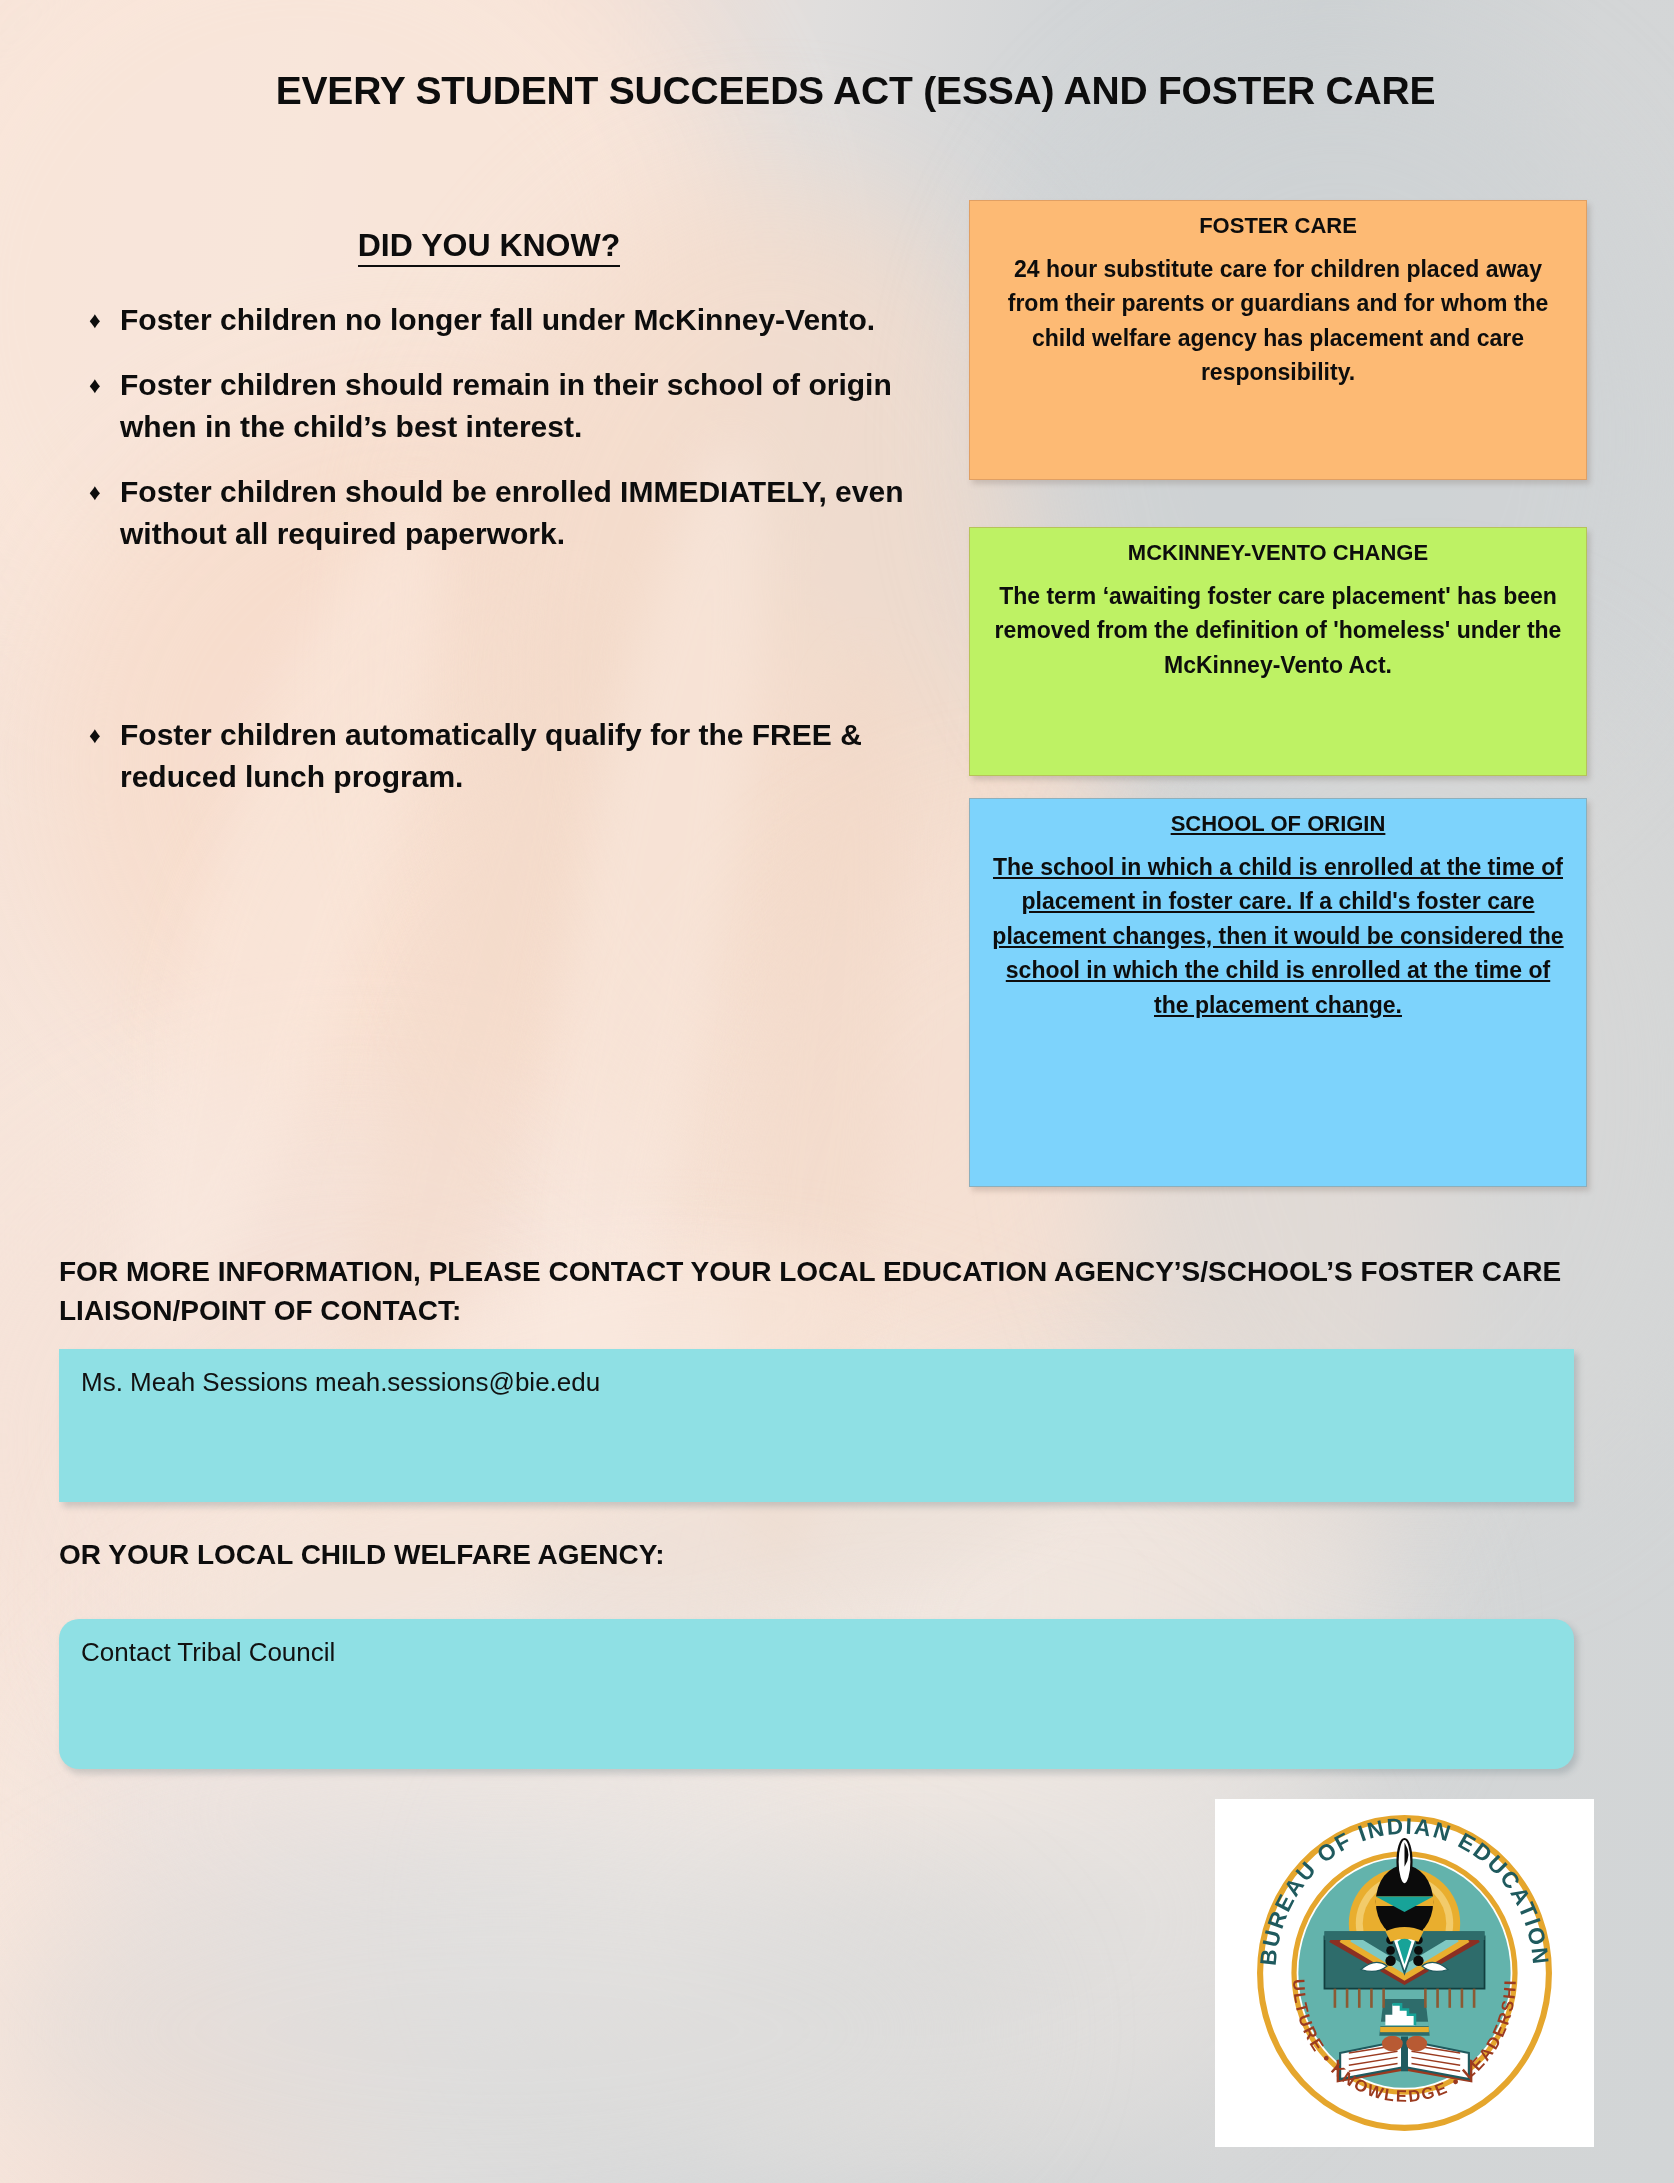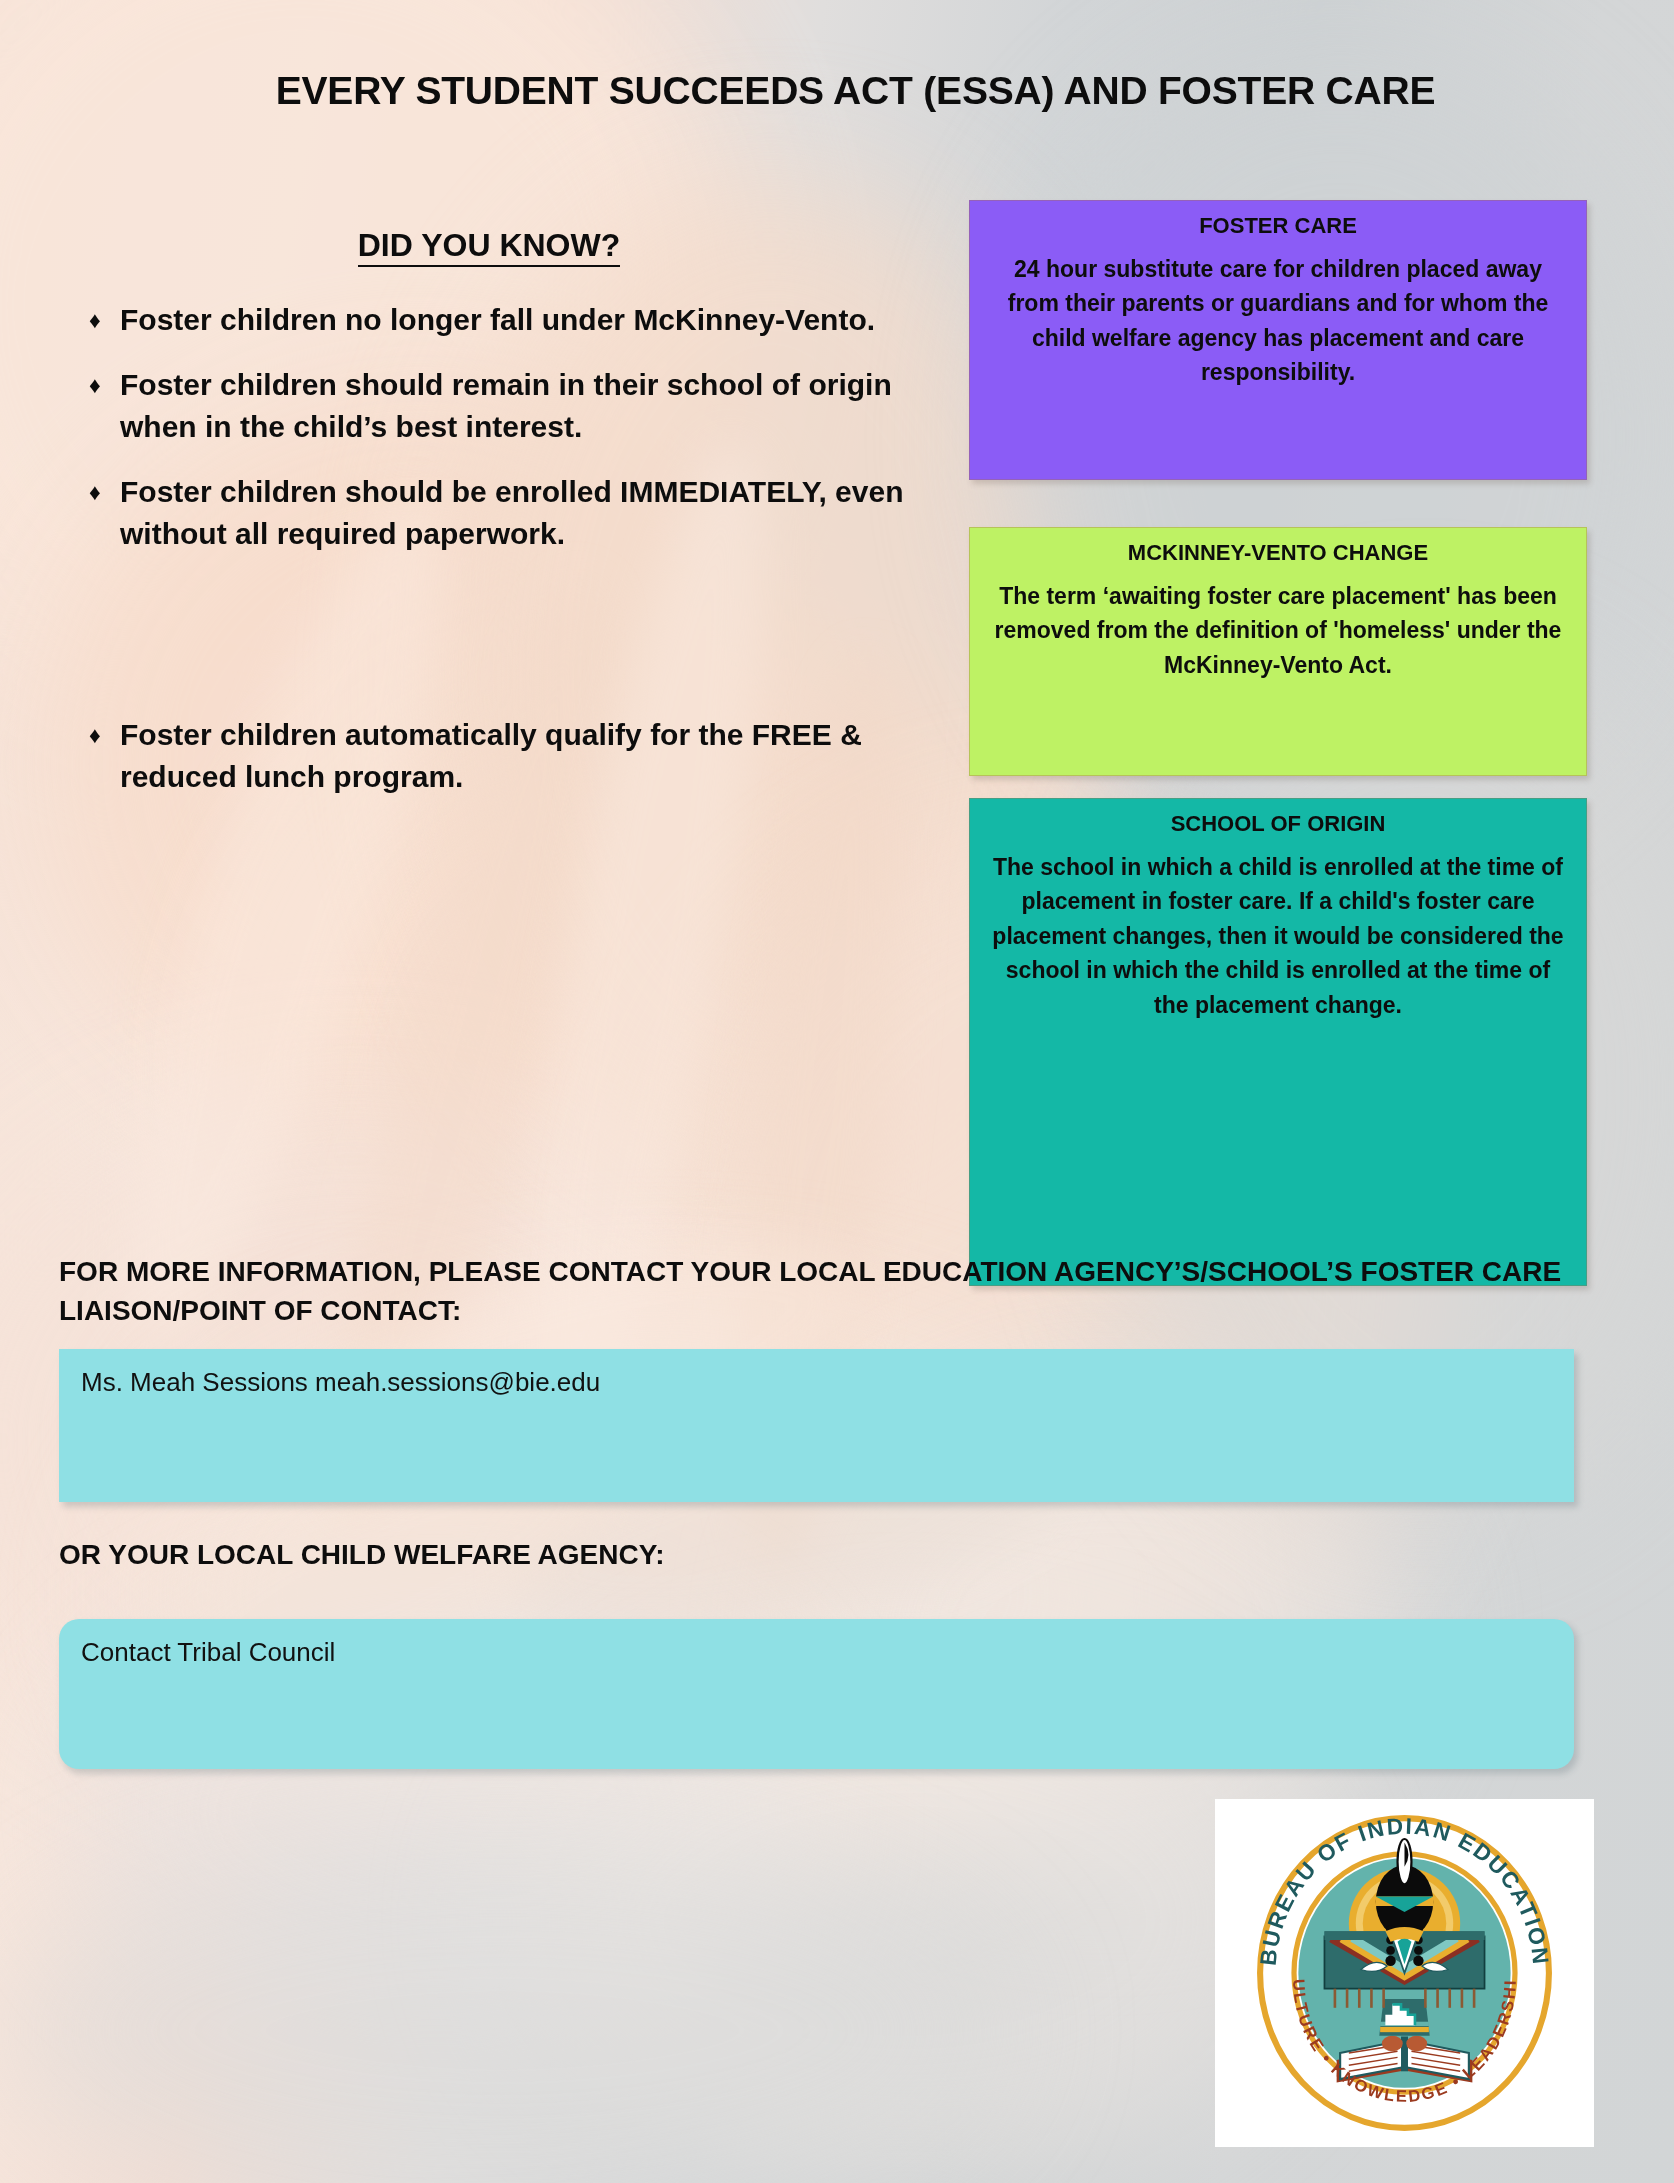--- a/index.html
+++ b/index.html
@@ -149,23 +149,23 @@
     font-size: 22px;
     font-weight: 700;
     line-height: 1.3;
     margin-bottom: 11px;
   }
   .defbox .def-body {
     font-size: 23px;
     font-weight: 700;
     line-height: 1.50;
   }
-  #box-foster-care      { top: 200px;  height: 280px; background: #8b5cf6; }
+  #box-foster-care      { top: 200px;  height: 280px; background: #fdba74; }
   #box-mckinney-vento   { top: 527px; height: 249px; background: #bef264; }
-  #box-school-of-origin { top: 798px; height: 488px; background: #14b8a6; }
+  #box-school-of-origin { top: 798px; height: 389px; background: #7dd3fc; text-decoration: underline; }
 
   
   .contact-heading {
     position: absolute;
     left: 59px;
     width: 1511px;
     font-size: 28px;
     font-weight: 700;
     line-height: 1.38;
     color: #0d0d0d;

